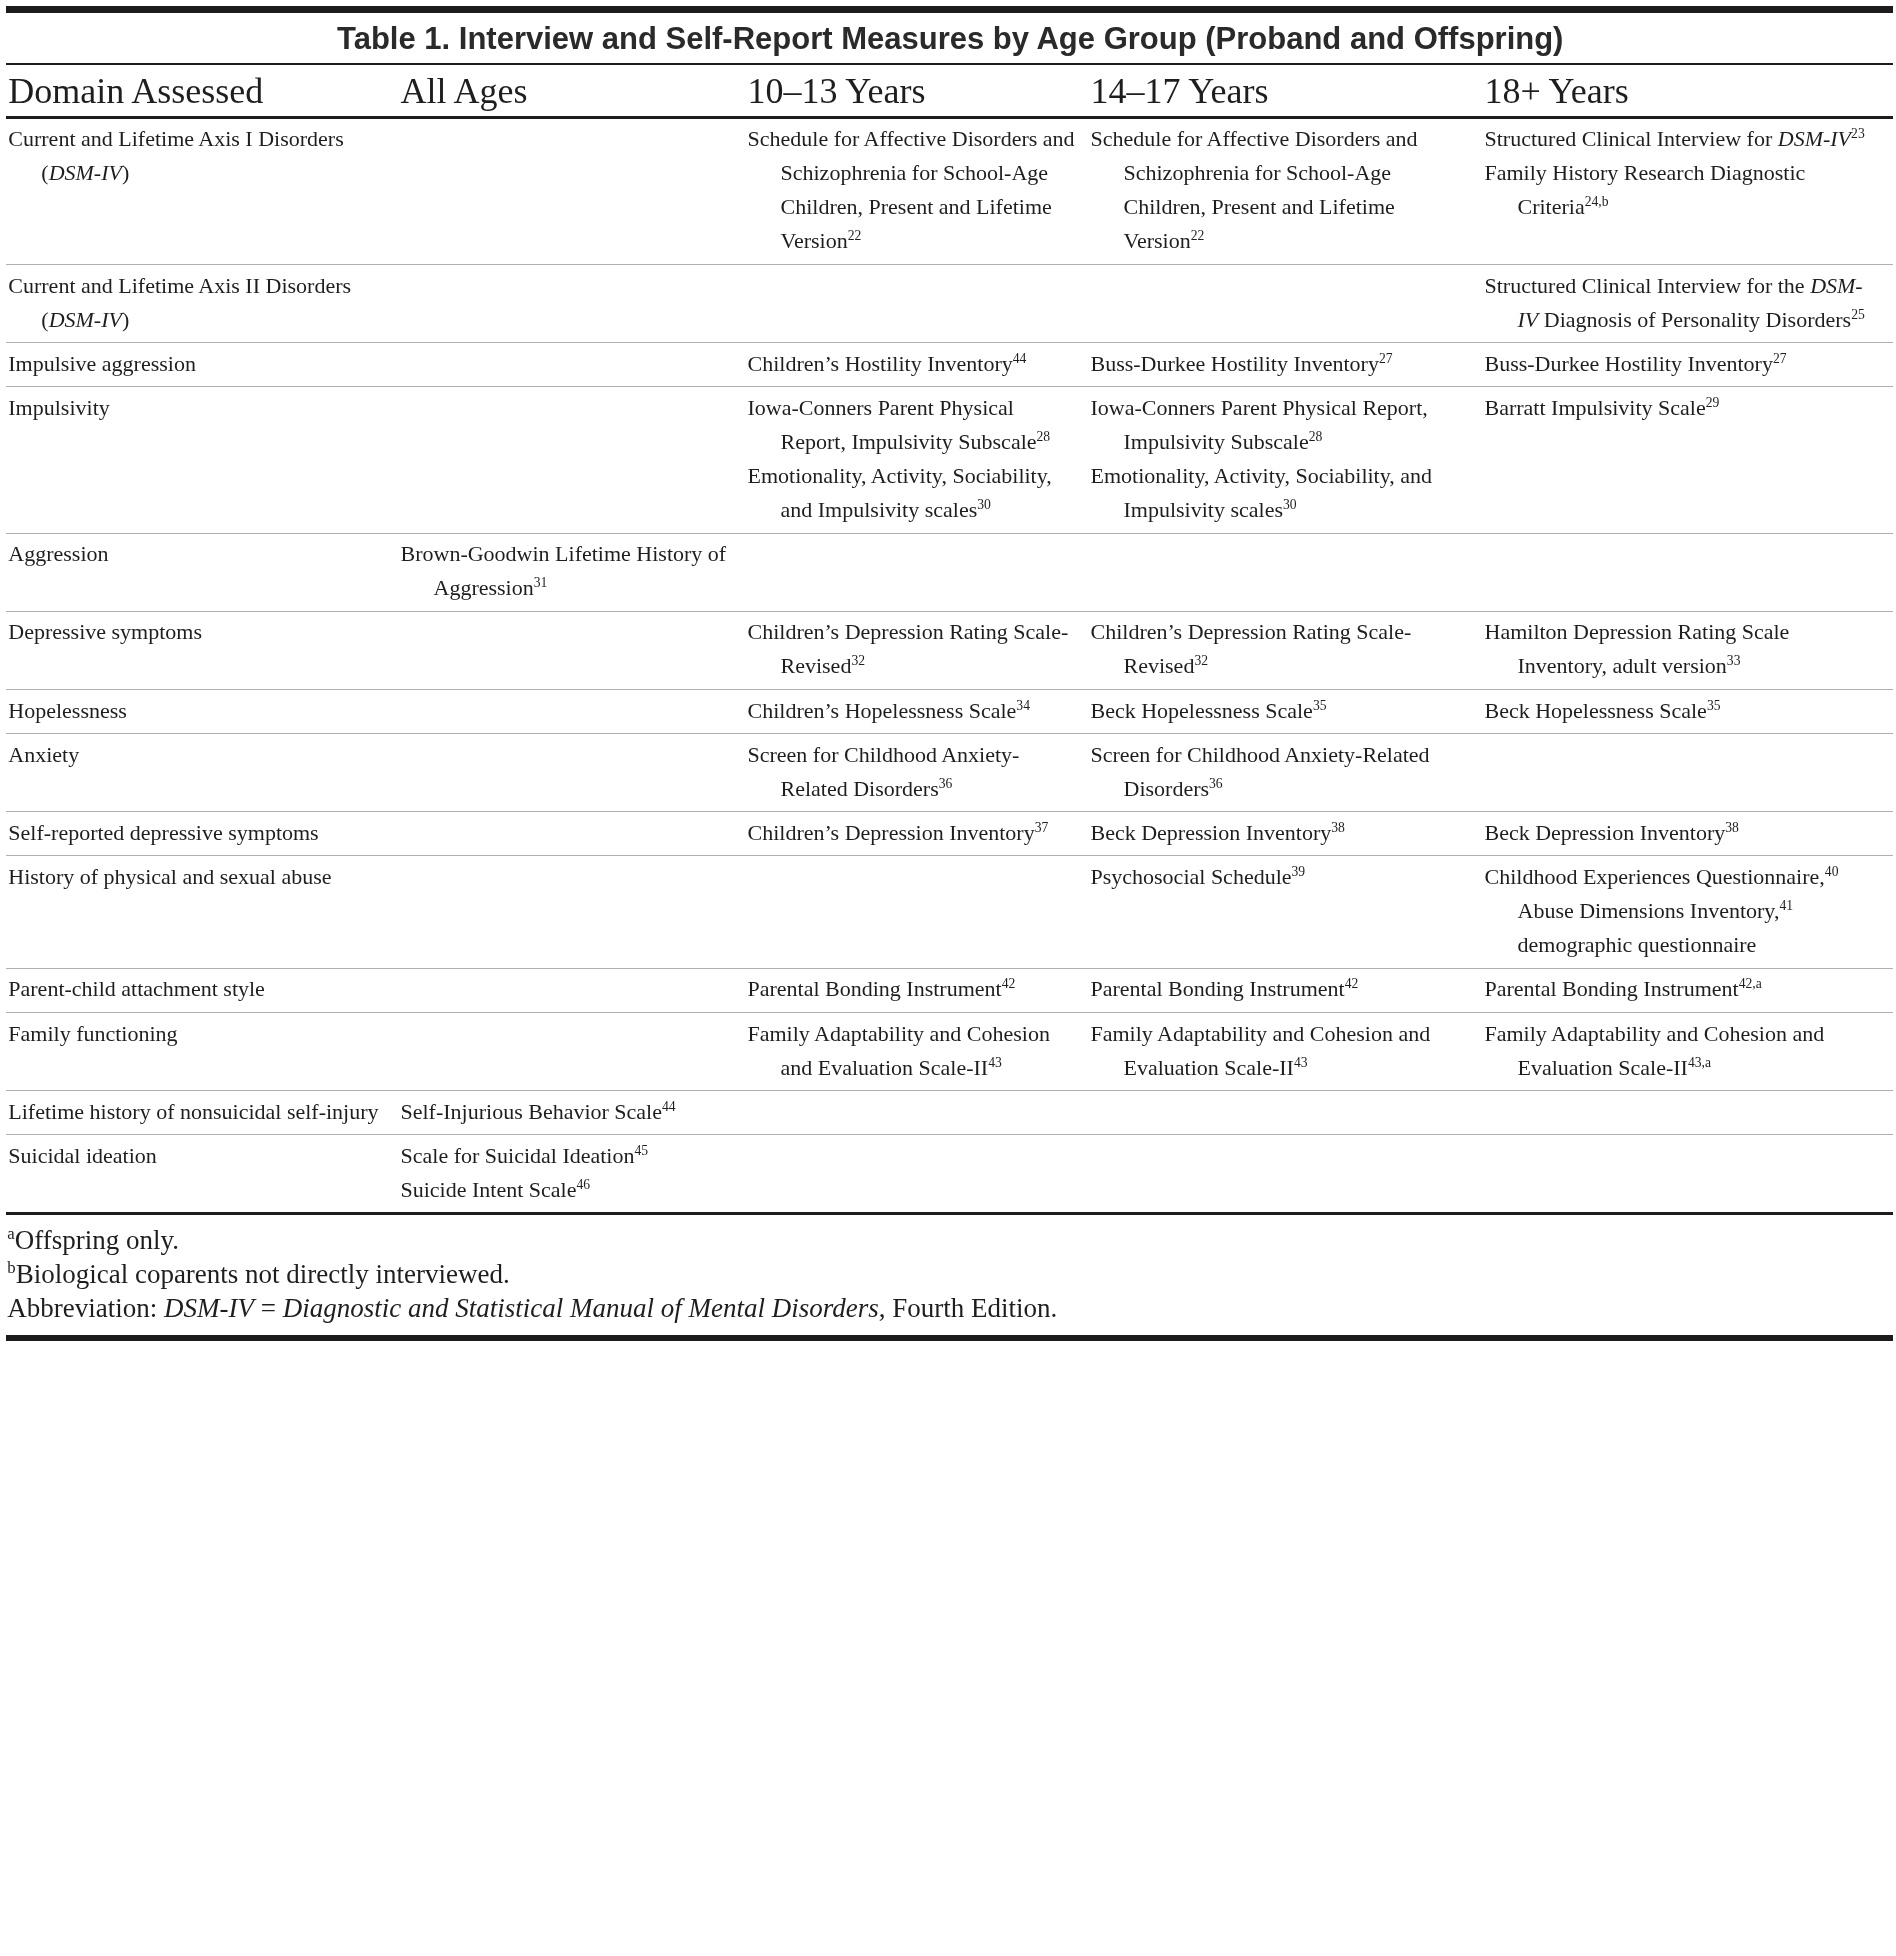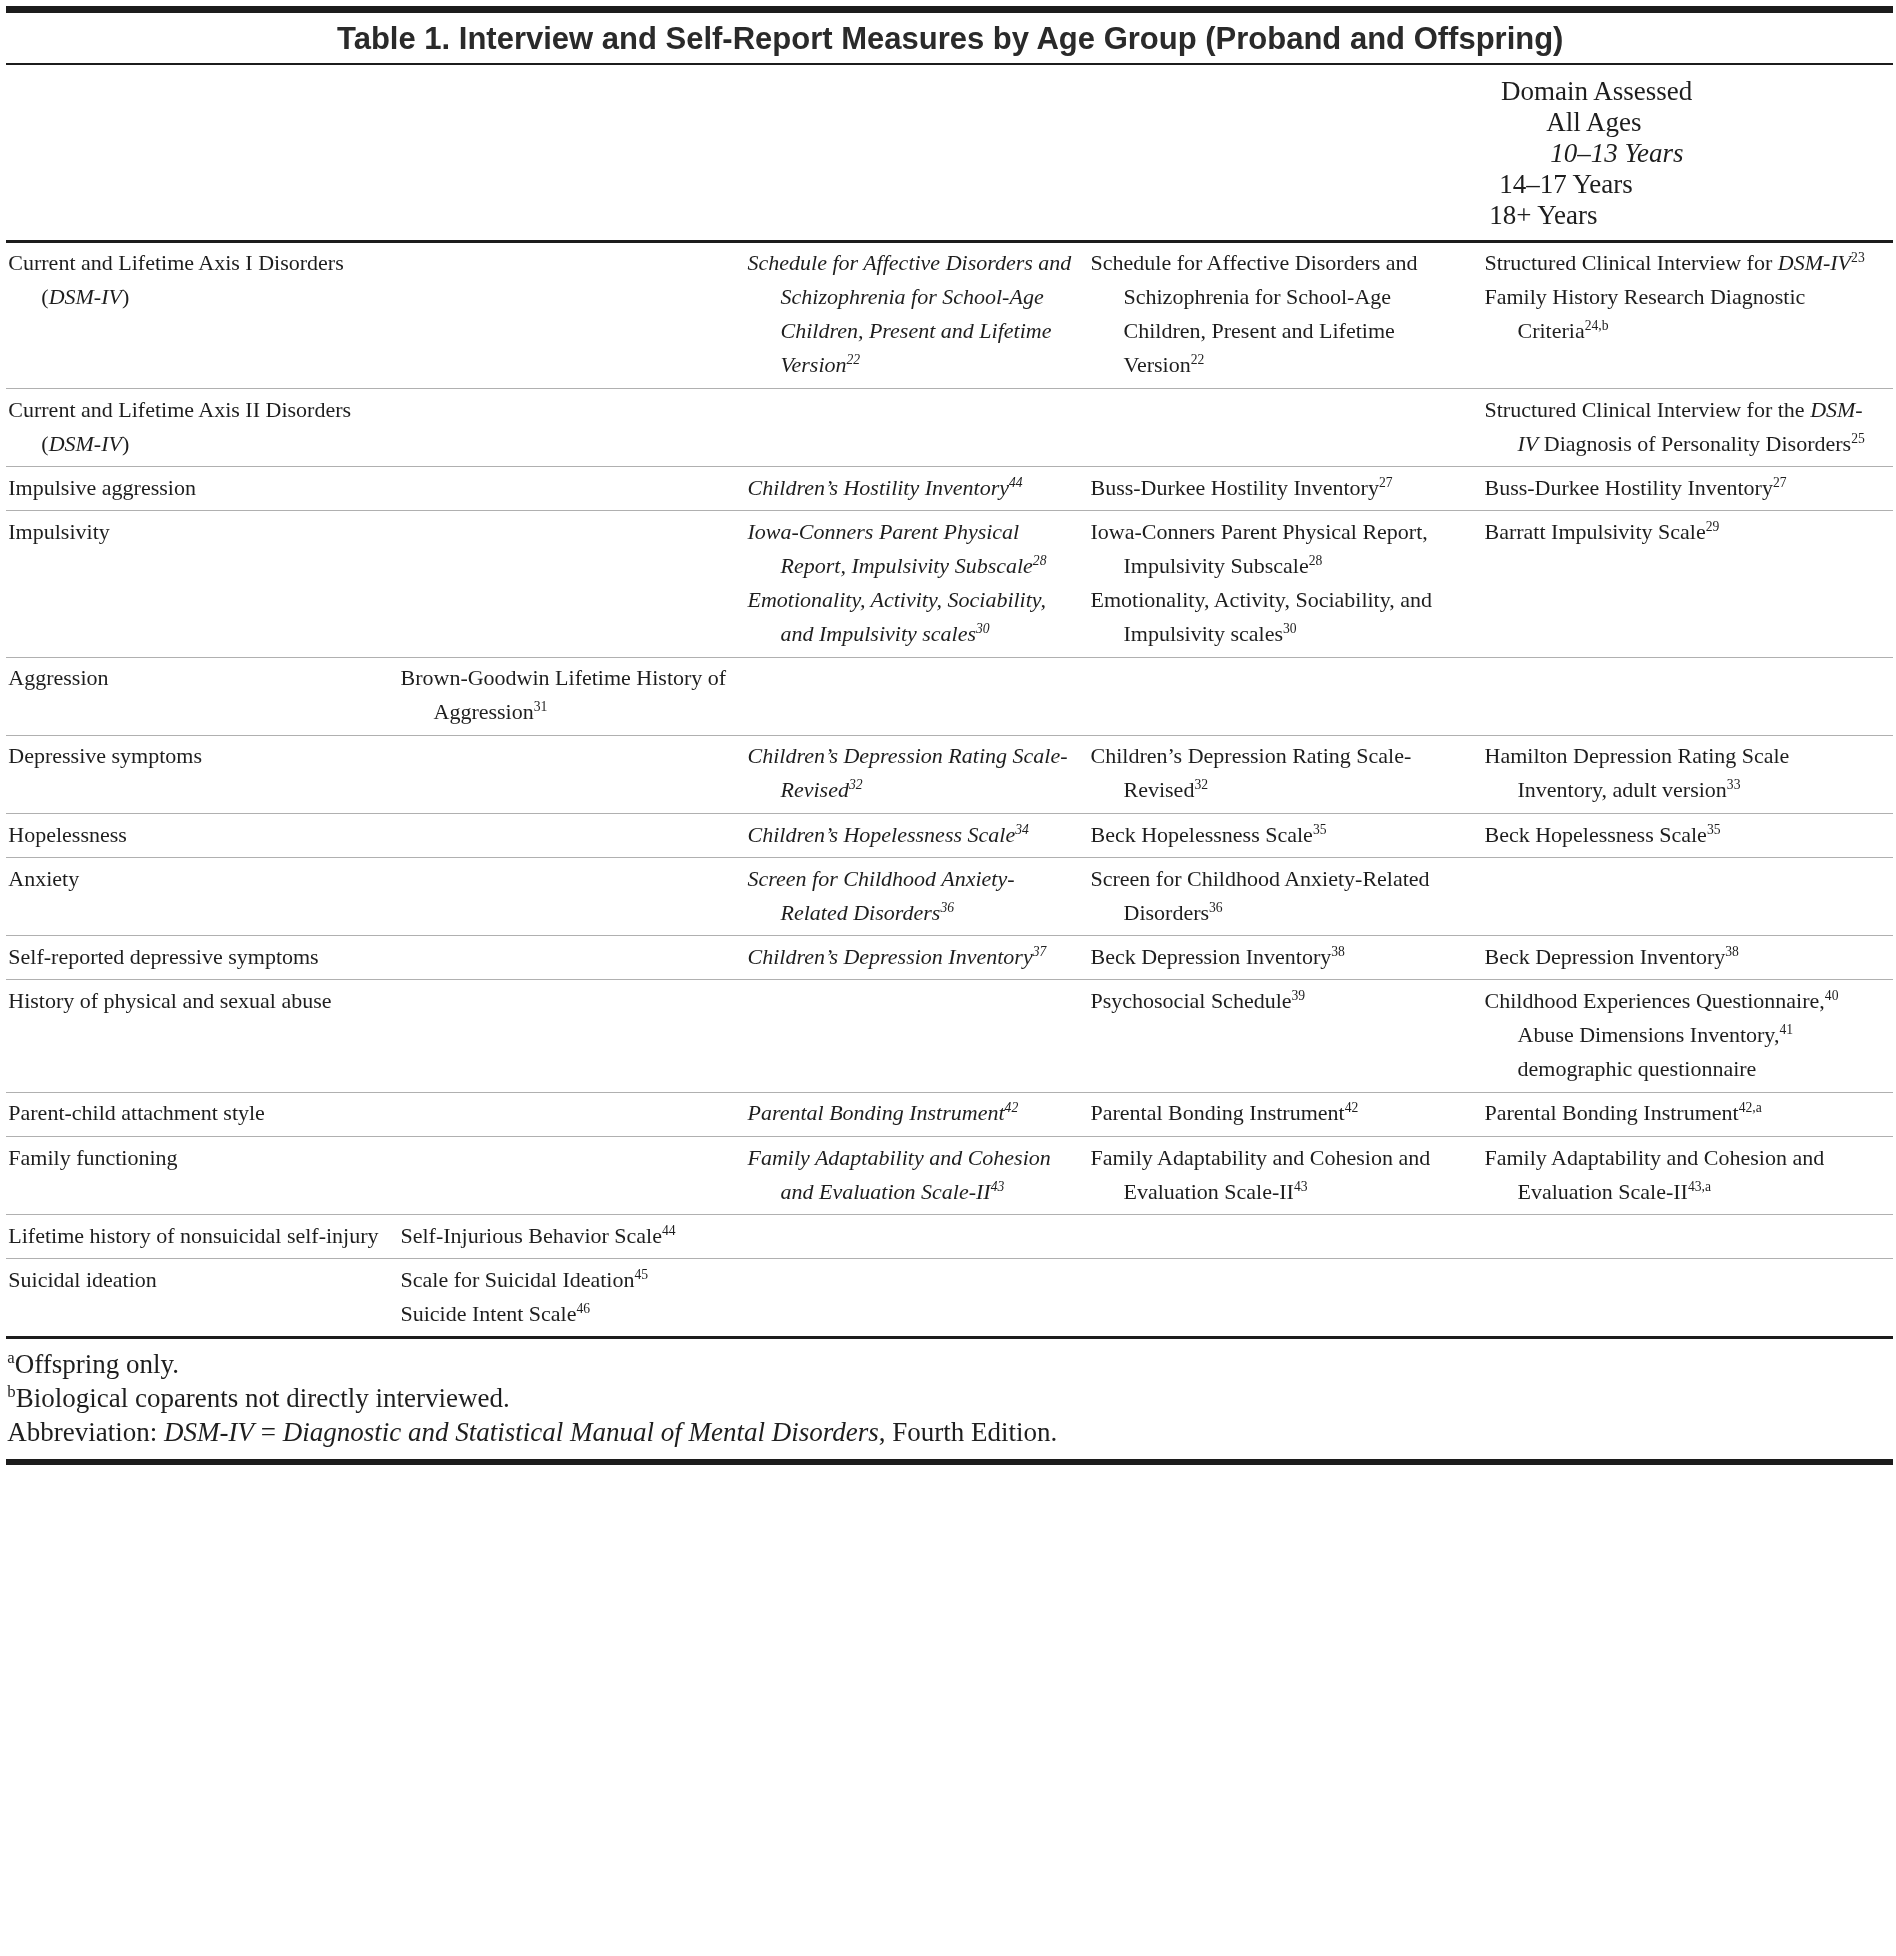--- a/index.html
+++ b/index.html
@@ -20,36 +20,35 @@
     color: #2a2a2a;
     padding: 8.3px 0 6.4px 1.8px;
     border-bottom: 2.8px solid #1c1c1c;
     text-align: center;
   }
   .header-row {
     display: flex;
     align-items: flex-end;
     padding: 11px 0 8.3px;
     border-bottom: 3.7px solid #1c1c1c;
-    font-size: 27px;
+    font-size: 36px;
     line-height: 31px;
-    flex-direction: column;
   }
   .row {
     display: flex;
     border-bottom: 1.8px solid #b0b0b0;
     padding: 3.7px 0 5.5px;
     font-size: 22px;
     line-height: 34px;
   }
   .row:last-child { border-bottom: 3.7px solid #1c1c1c; }
   .cell, .hcell { box-sizing: border-box; flex: none; }
   .col0 { width: 395px; padding-left: 2.8px;  padding-right: 18.4px; }
   .col1 { width: 347px; padding-right: 13px; }
-  .col2 { width: 343px; padding-right: 14.7px; font-style: italic; }
+  .col2 { width: 343px; padding-right: 14.7px; }
   .col3 { width: 394px; padding-right: 24px; }
   .col4 { width: 404px; padding-right: 7.3px;  }
   .hcell.col1, .hcell.col2, .hcell.col3, .hcell.col4 { }
   .entry { padding-left: 33px; text-indent: -33px; }
   sup {
     font-size: 0.62em;
     line-height: 0;
     vertical-align: super;
   }
   i { font-style: italic; }

